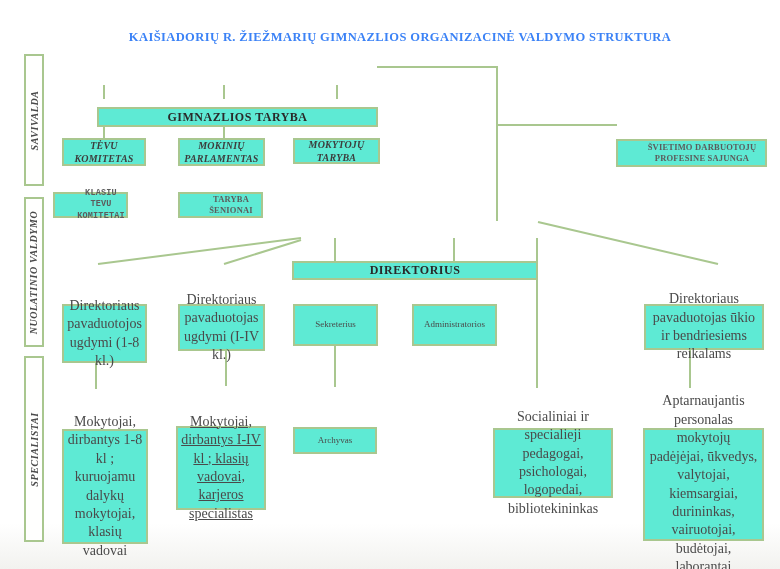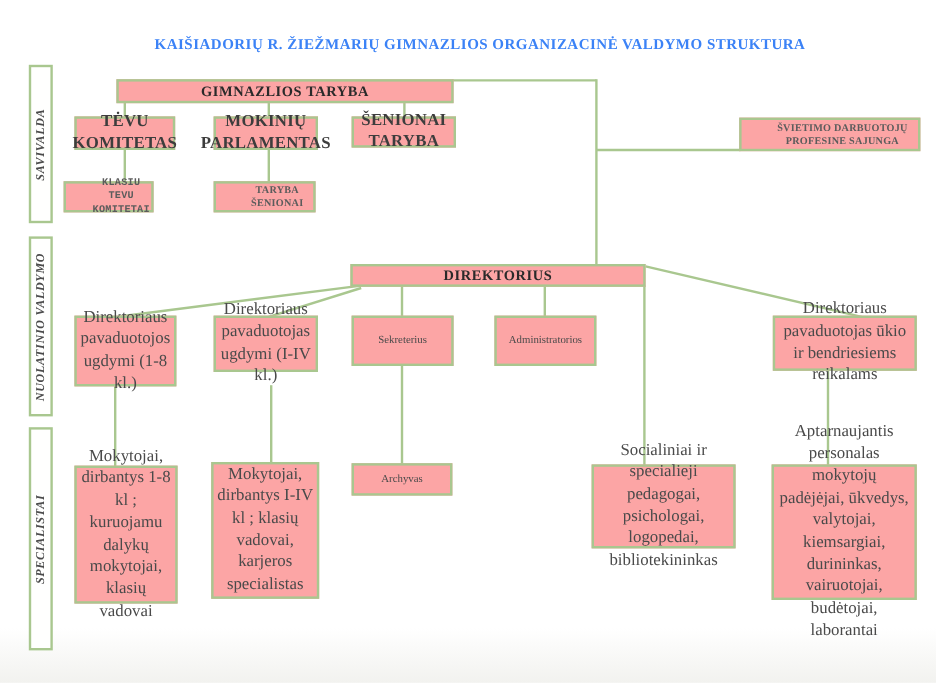--- a/index.html
+++ b/index.html
@@ -13,26 +13,26 @@
     font-family:"Liberation Serif","DejaVu Serif",serif;
   }
   .title{
     position:absolute;left:20px;right:0;top:30px;text-align:center;
     font-size:12.5px;font-weight:bold;letter-spacing:.4px;color:#3b82f6;
   }
   svg.wires{position:absolute;left:0;top:0;z-index:1;pointer-events:none;}
   svg.wires line{stroke:var(--green);stroke-width:2;}
   .node{
     position:absolute;box-sizing:border-box;z-index:2;
-    background:#fca5a5;border:2px solid var(--green);
+    background:#5eead4;border:2px solid var(--green);
     display:flex;align-items:center;justify-content:center;
-    text-align:center;line-height:1.32;padding:2px 3px;
+    text-align:center;line-height:1.32;padding:2px 3px;margin-top:41px;
   }
   .n-head{font-weight:bold;font-size:12px;letter-spacing:.5px;color:var(--ink);padding:0 2px;line-height:1.05;}
-  .n-l2{font-weight:bold;font-size:14px;letter-spacing:.2px;color:#3d3d3d;}
+  .n-l2{font-weight:bold;font-size:10px;letter-spacing:.2px;color:#3d3d3d;font-style:italic;}
   .n-sub{font-weight:600;font-size:8.5px;letter-spacing:.2px;color:#5c5c5c;padding-left:24px;}
   .n-body{font-size:14px;color:#4a4a4a;}
   .n-mid{font-size:9px;color:#4a4a4a;}
   .side{
     position:absolute;box-sizing:border-box;z-index:2;left:24px;width:20px;
     background:#fffffe;border:2px solid var(--green);
     display:flex;align-items:center;justify-content:center;
   }
   .side .rot{
     transform:rotate(-90deg);white-space:nowrap;
@@ -71,29 +71,29 @@
 <div class="side" style="top:197px;height:150px;">
   <span class="rot">NUOLATINIO VALDYMO</span>
 </div>
 <div class="side" style="top:356px;height:186px;">
   <span class="rot">SPECIALISTAI</span>
 </div>
 
 <div class="node n-head" style="left:97px;top:66px;width:281px;height:20px;">GIMNAZLIOS TARYBA</div>
 <div class="node n-l2" style="left:62px;top:97px;width:84px;height:28px;">TĖVU KOMITETAS</div>
 <div class="node n-l2" style="left:178px;top:97px;width:87px;height:28px;">MOKINIŲ PARLAMENTAS</div>
-<div class="node n-l2" style="left:293px;top:97px;width:87px;height:26px;">ŠENIONAI TARYBA</div>
+<div class="node n-l2" style="left:293px;top:97px;width:87px;height:26px;">MOKYTOJŲ TARYBA</div>
 <div class="node n-sub" style="left:53px;top:151px;width:75px;height:26px;font-family:Liberation Mono, monospace;">KLASIU TEVU KOMITETAI</div>
 <div class="node n-sub" style="left:178px;top:151px;width:85px;height:26px;">TARYBA ŠENIONAI</div>
 <div class="node n-sub" style="left:616px;top:98px;width:151px;height:28px;">ŠVIETIMO DARBUOTOJŲ PROFESINE SAJUNGA</div>
 
 <div class="node n-head" style="left:292px;top:220px;width:246px;height:19px;">DIREKTORIUS</div>
 <div class="node n-body" style="left:62px;top:263px;width:85px;height:59px;">Direktoriaus pavaduotojos ugdymi (1-8 kl.)</div>
 <div class="node n-body" style="left:178px;top:263px;width:87px;height:47px;">Direktoriaus pavaduotojas ugdymi (I-IV kl.)</div>
 <div class="node n-mid" style="left:293px;top:263px;width:85px;height:42px;">Sekreterius</div>
 <div class="node n-mid" style="left:412px;top:263px;width:85px;height:42px;">Administratorios</div>
 <div class="node n-body" style="left:644px;top:263px;width:120px;height:46px;">Direktoriaus pavaduotojas ūkio ir bendriesiems reikalams</div>
 
 <div class="node n-body" style="left:62px;top:388px;width:86px;height:115px;">Mokytojai, dirbantys 1-8 kl ; kuruojamu dalykų mokytojai, klasių vadovai</div>
-<div class="node n-body" style="left:176px;top:385px;width:90px;height:114px;">Mokytojai, dirbantys I-IV kl ; klasių vadovai, karjeros specialistas</div>
+<div class="node n-body" style="left:176px;top:385px;width:90px;height:84px;text-decoration:underline;">Mokytojai, dirbantys I-IV kl ; klasių vadovai, karjeros specialistas</div>
 <div class="node n-mid" style="left:293px;top:386px;width:84px;height:27px;">Archyvas</div>
 <div class="node n-body" style="left:493px;top:387px;width:120px;height:70px;">Socialiniai ir specialieji pedagogai, psichologai, logopedai, bibliotekininkas</div>
 <div class="node n-body" style="left:643px;top:387px;width:121px;height:113px;">Aptarnaujantis personalas mokytojų padėjėjai, ūkvedys, valytojai, kiemsargiai, durininkas, vairuotojai, budėtojai, laborantai</div>
 
 </body></html>

